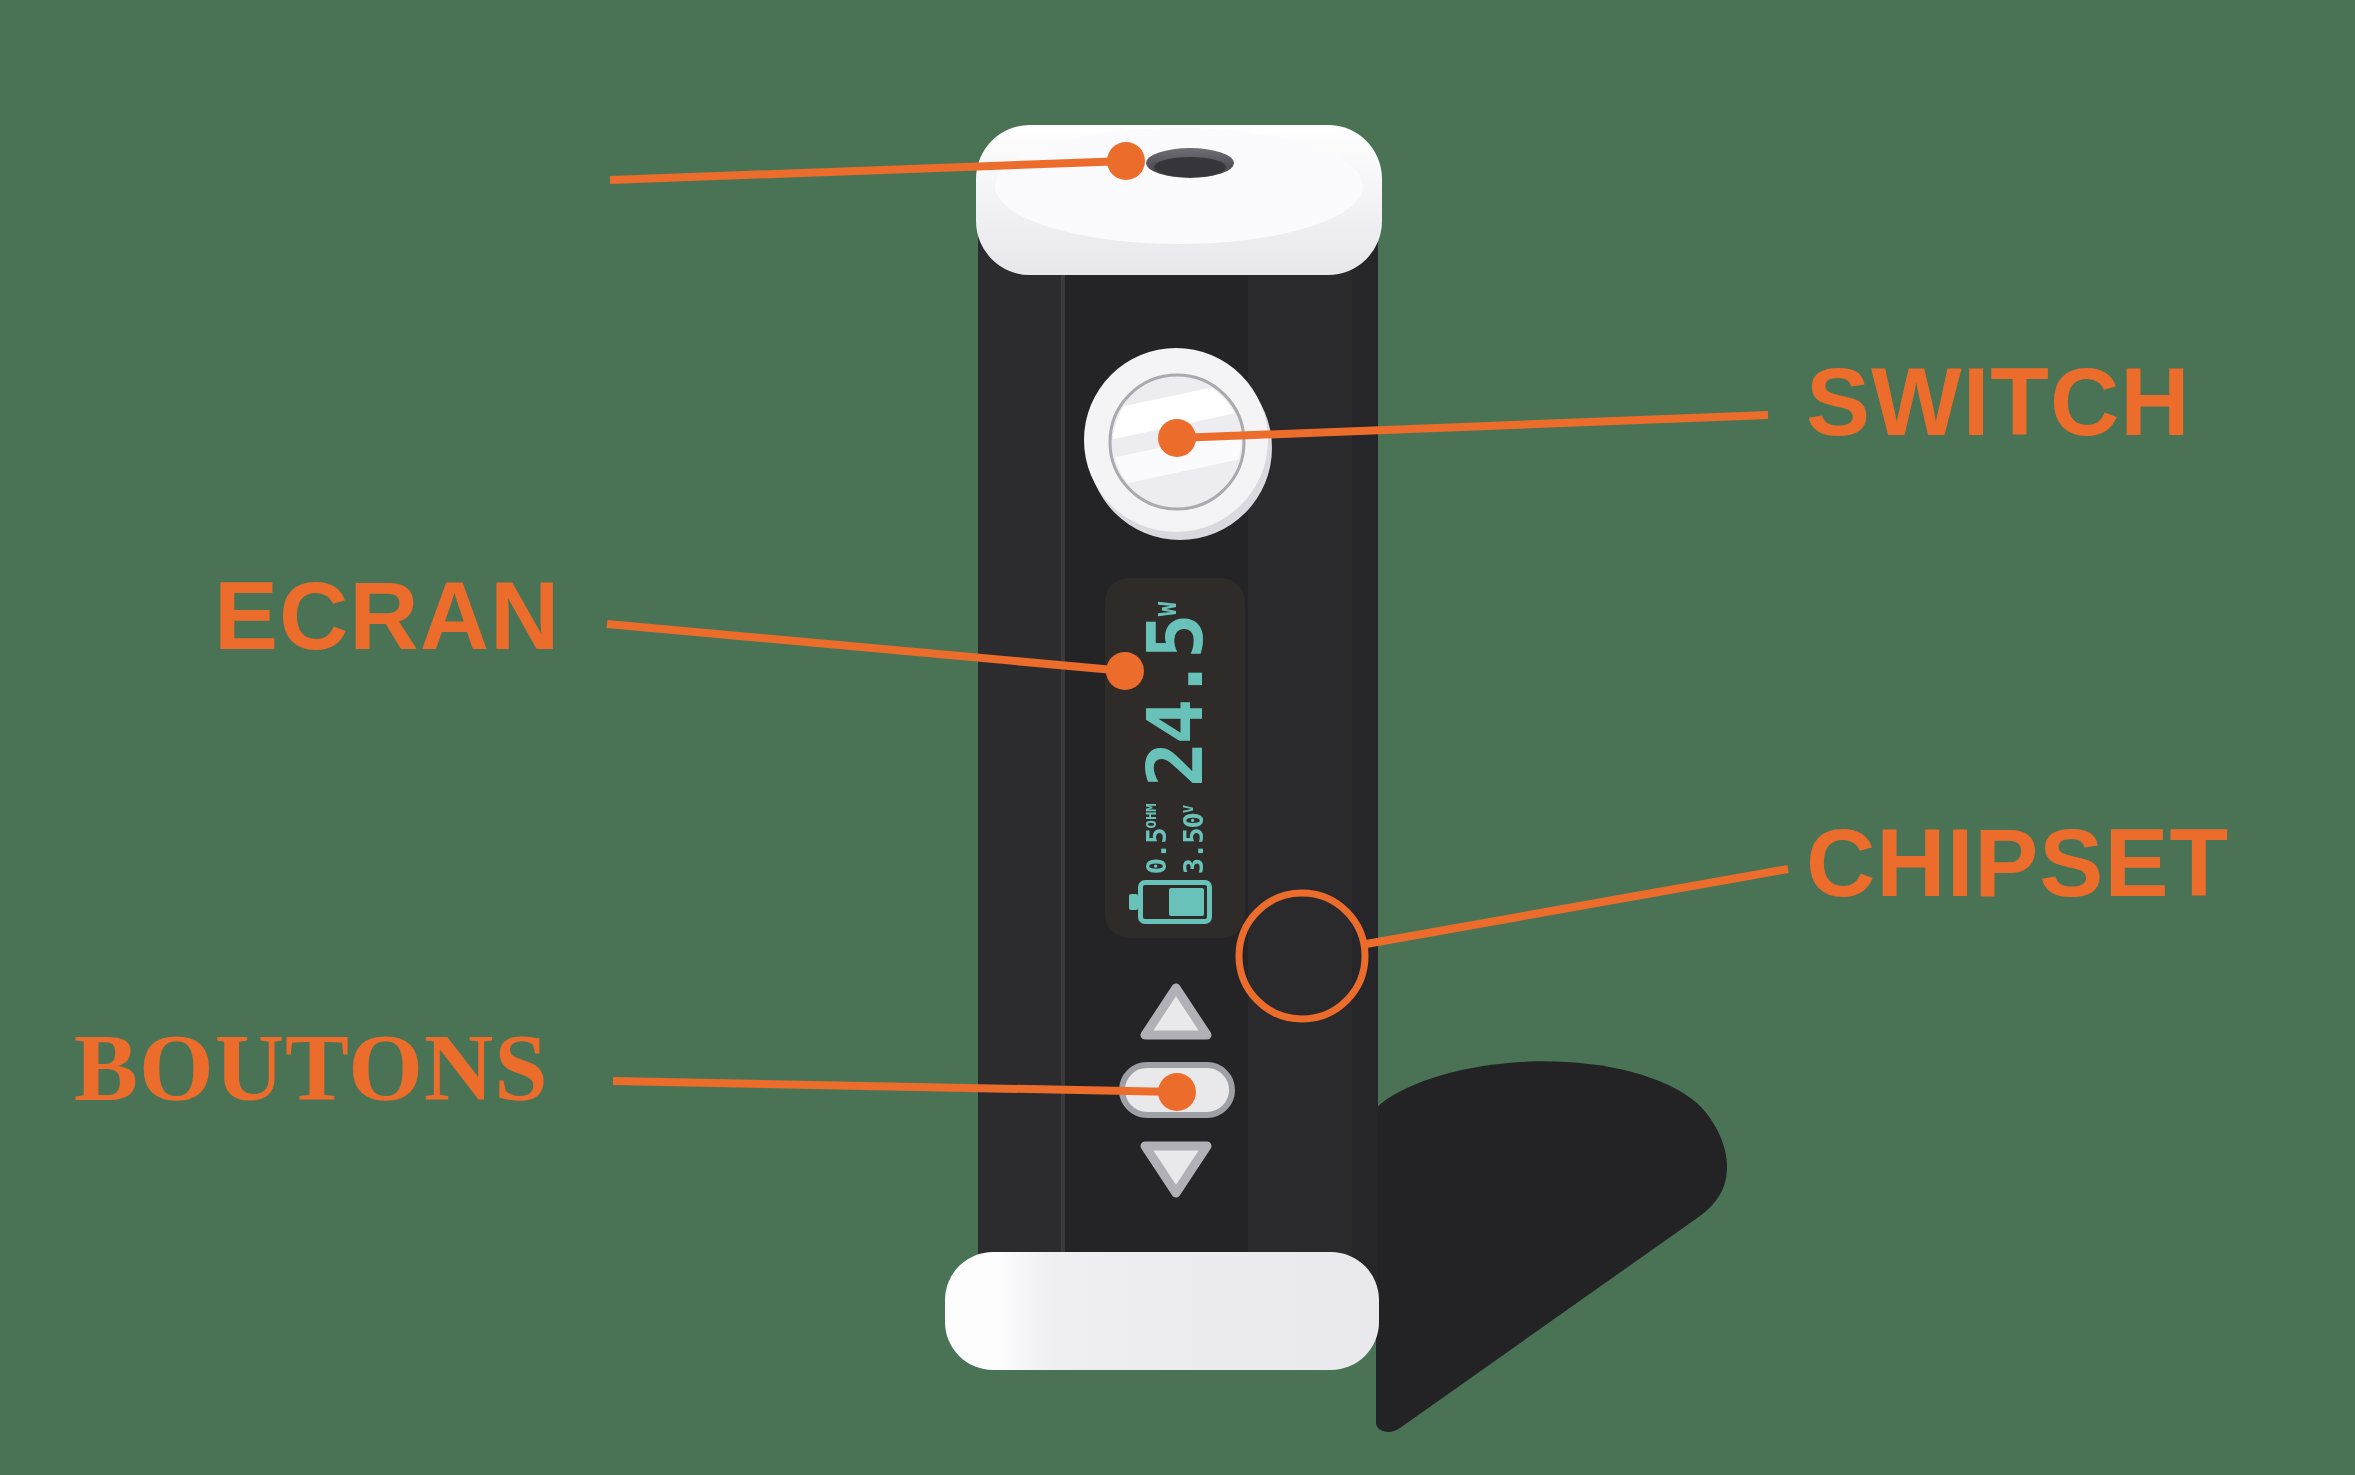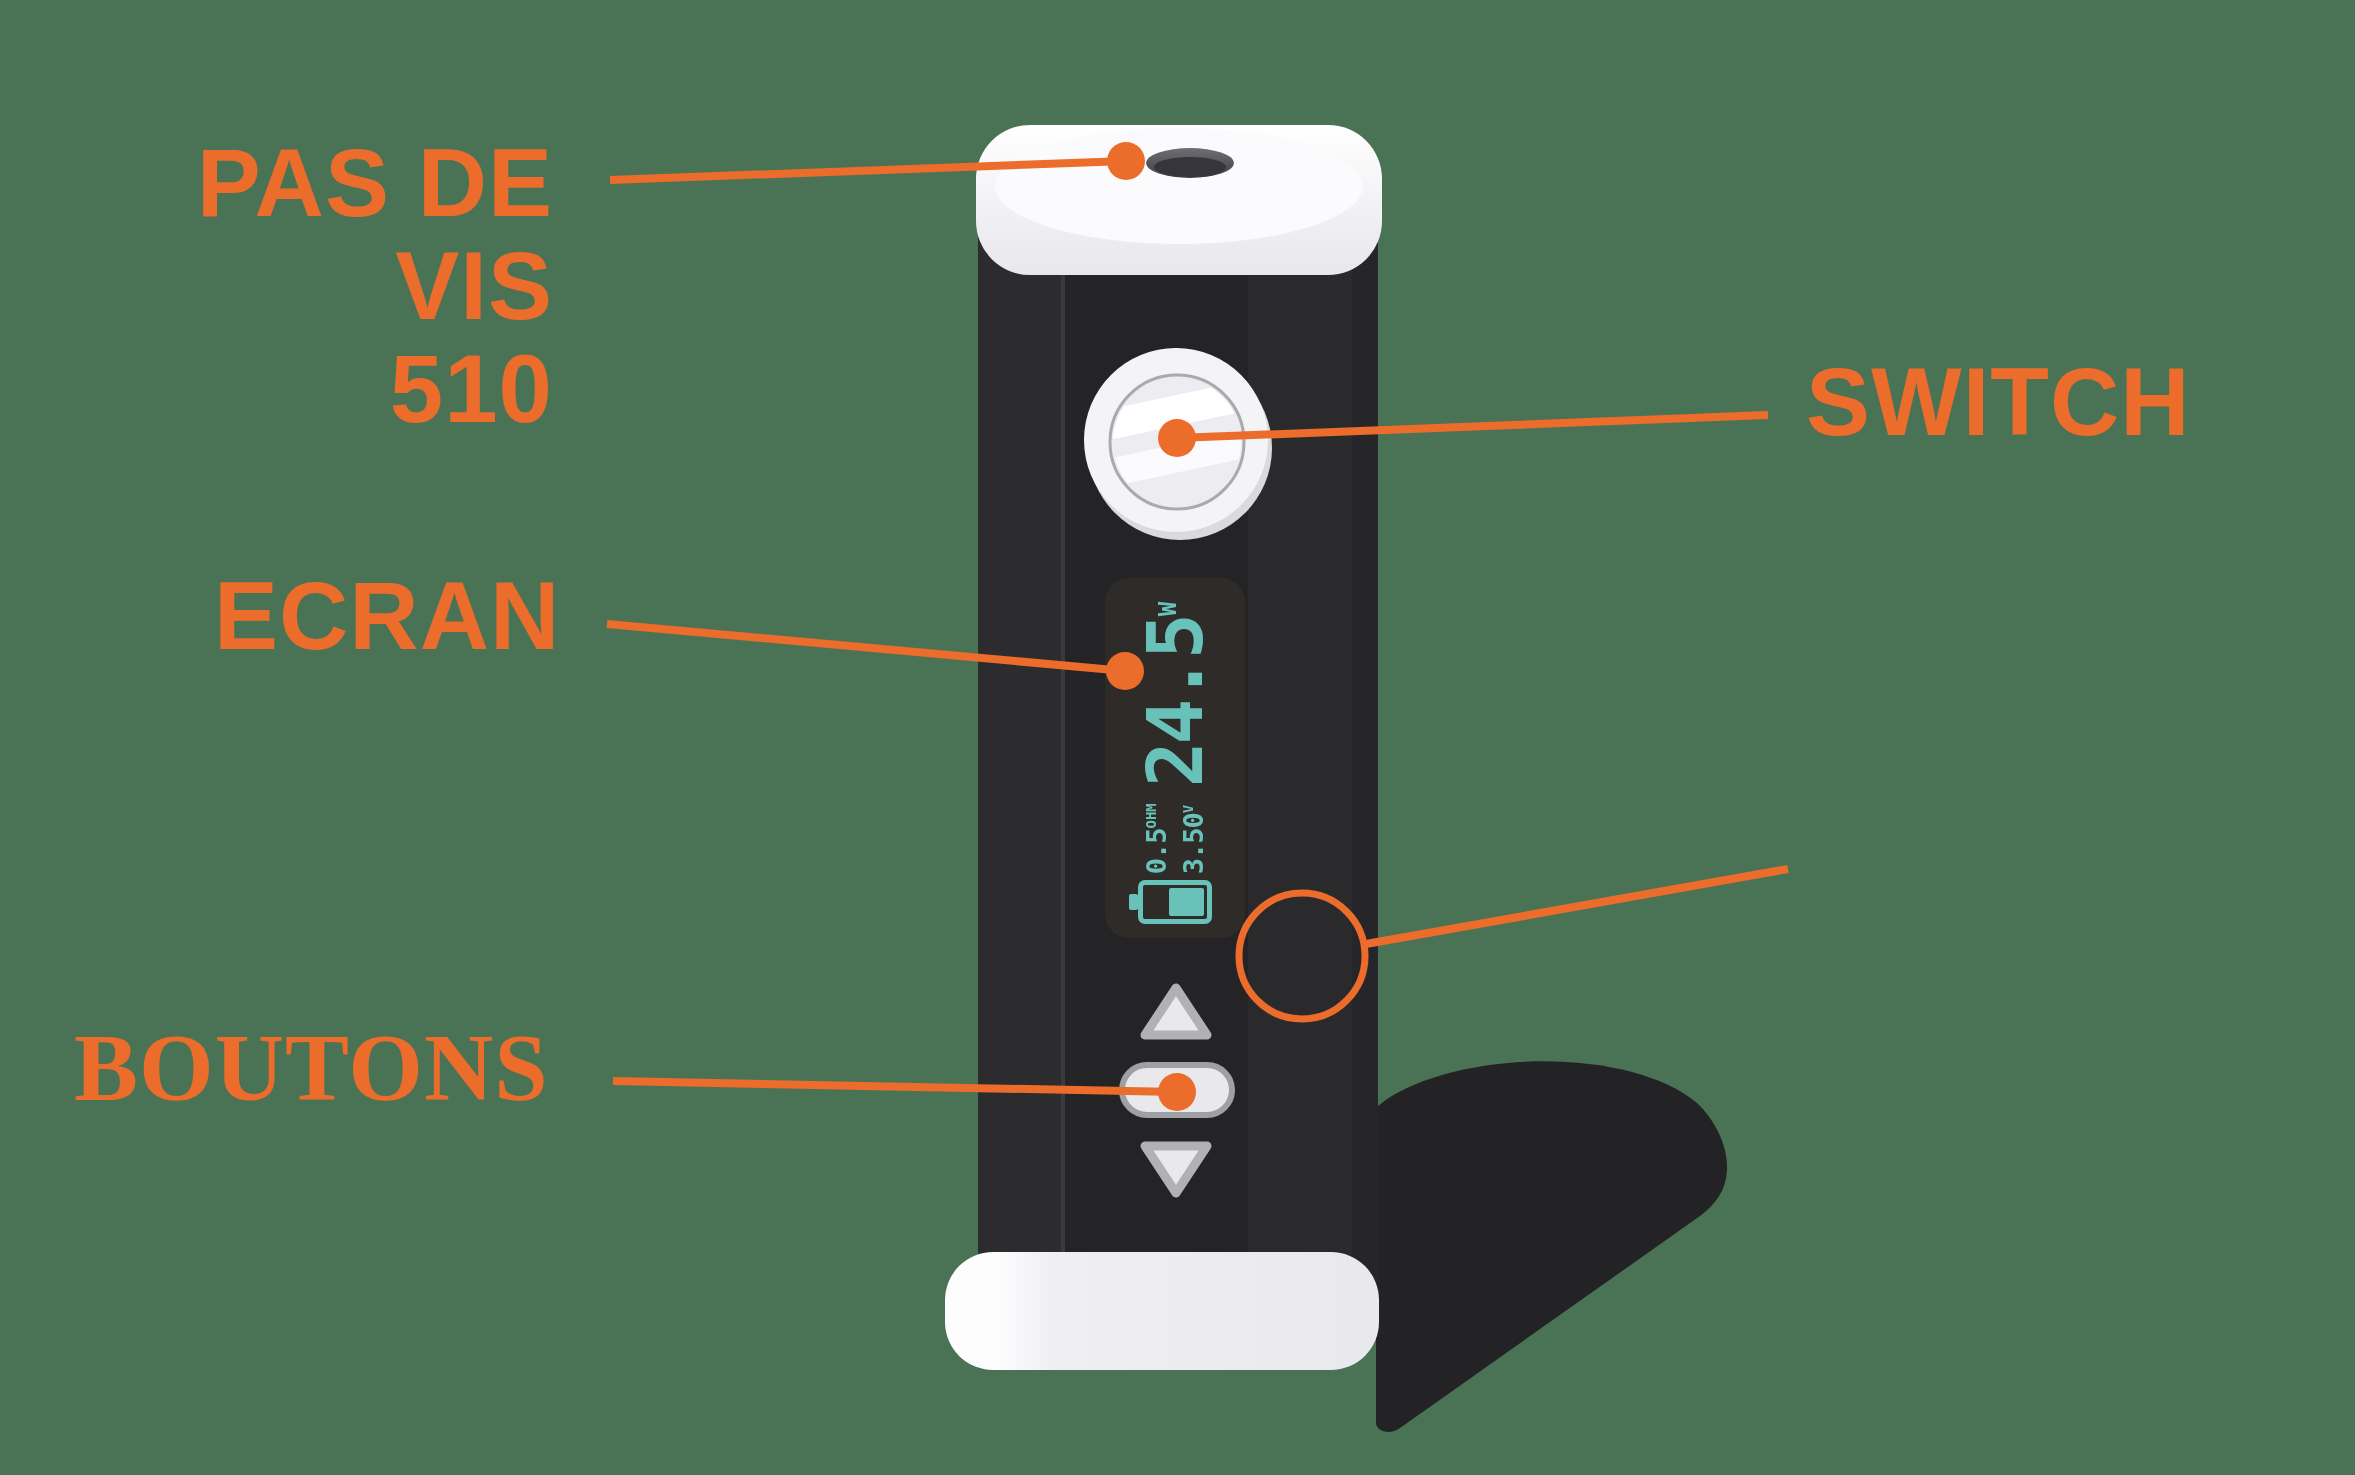--- a/index.html
+++ b/index.html
@@ -123,21 +123,18 @@
     </g>
     <g fill="#EC6C2C">
       <circle cx="1126" cy="161" r="19"></circle>
       <circle cx="1177" cy="438" r="19"></circle>
       <circle cx="1125" cy="671" r="19"></circle>
       <circle cx="1177" cy="1092" r="19"></circle>
     </g>
     <circle cx="1302" cy="956" r="63" fill="none" stroke="#EC6C2C" stroke-width="7"></circle>
   </svg>
 
-  <div class="lbl lbl-right z5" style="left:25px;top:131px;width:528px;">
-    <div>PAS DE VIS</div>
-    <div>510</div>
-  </div>
   <div class="lbl z5" style="left:214px;top:568px;">ECRAN</div>
   <div class="lbl z5" style="left:1806px;top:354px;">SWITCH</div>
+  <div class="lbl z5" style="left:1806px;top:815px;">CHIPSET</div>
   <div class="lbl z5" style="left:74px;top:1020px;font-family:Liberation Serif, serif;">BOUTONS</div>
 
 </div>
 
 </body></html>

